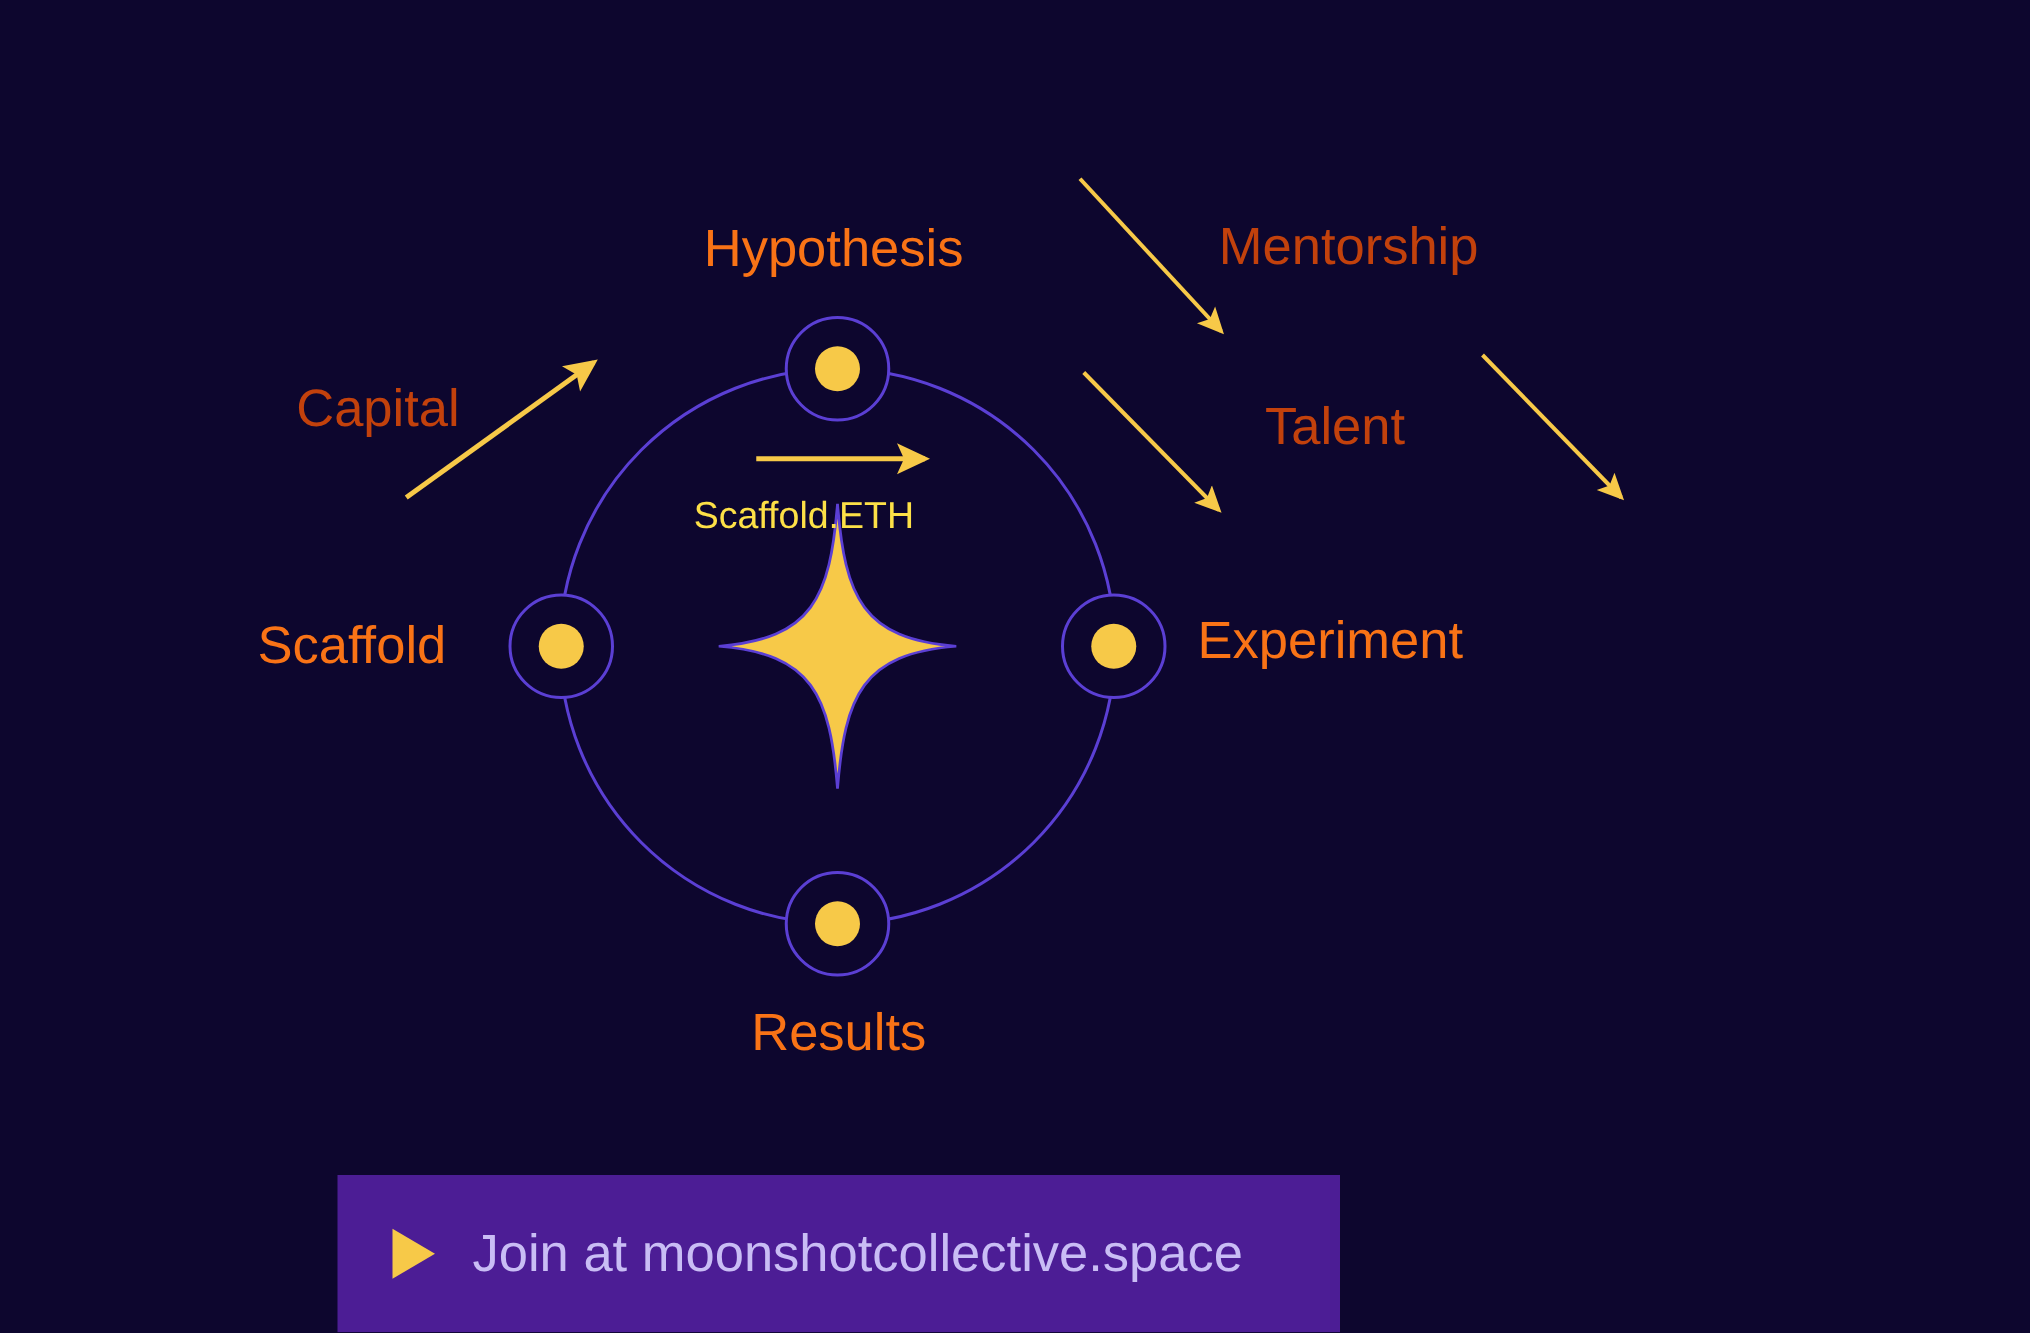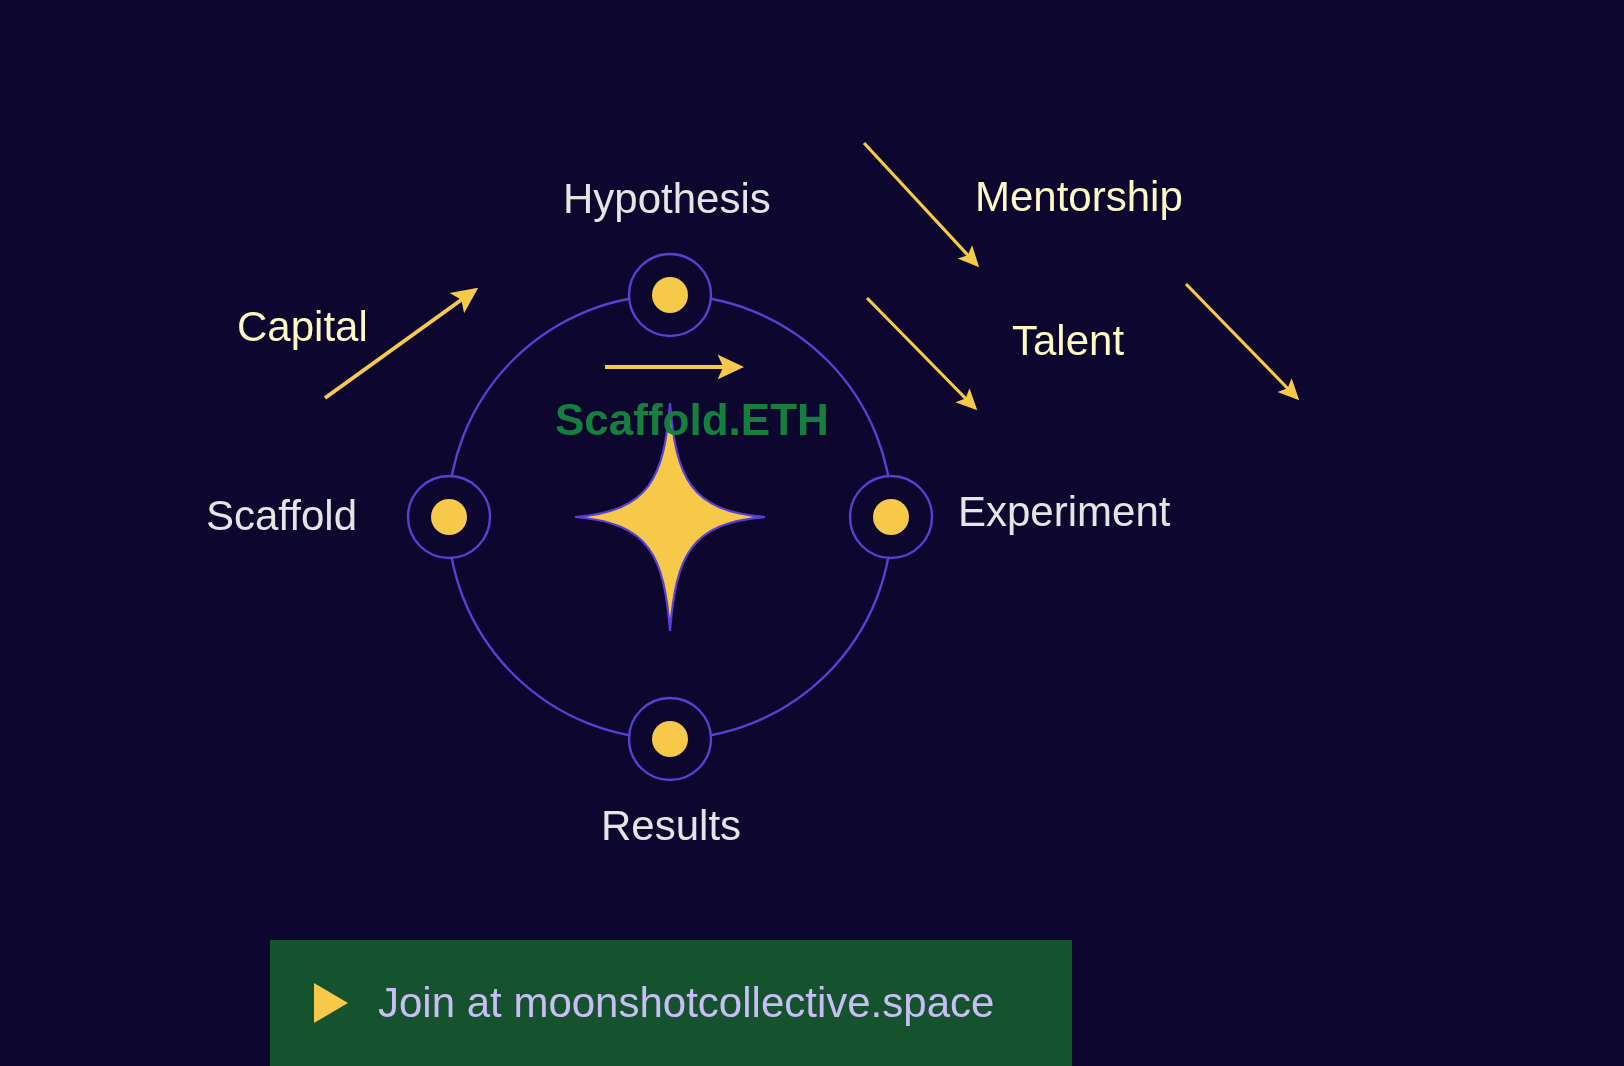--- a/index.html
+++ b/index.html
@@ -23,33 +23,33 @@
     height: 1066px;
   }
 
   
   .lbl {
     position: absolute;
     white-space: nowrap;
     line-height: 1;
   }
   .node-lbl {
-    color: #e5e5e5;
+    color: #f97316;
     font-size: 42px;
     font-weight: 400;
   }
   .flow-lbl {
-    color: #fef9c3;
+    color: #c2410c;
     font-size: 42px;
     font-weight: 400;
   }
   .center-lbl {
-    color: #15803d;
-    font-size: 44px;
-    font-weight: 700;
+    color: #fde047;
+    font-size: 30px;
+    font-weight: 400;
   }
 
   #lbl-hypothesis { left: 563px; top: 178px; }
   #lbl-learning   { left: 206px; top: 495px; }
   #lbl-experiment { left: 958px; top: 491px; }
   #lbl-results    { left: 601px; top: 805px; text-align: center; }
 
   #lbl-capital      { left: 207px; top: 306px; margin-left: 30px; }
   #lbl-mentorship   { left: 975px; top: 176px; }
   #lbl-talent       { left: 1012px; top: 320px; }
@@ -57,21 +57,21 @@
 
   #lbl-scaffold { left: 555px; top: 398px; }
 
   
   #cta-button {
     position: absolute;
     left: 270px;
     top: 940px;
     width: 802px;
     height: 126px;
-    background: #14532d;
+    background: #4c1d95;
     border: none;
     display: flex;
     align-items: center;
     padding: 0 0 0 44px;
     box-sizing: border-box;
     cursor: pointer;
   }
   #cta-play-icon {
     width: 0;
     height: 0;

